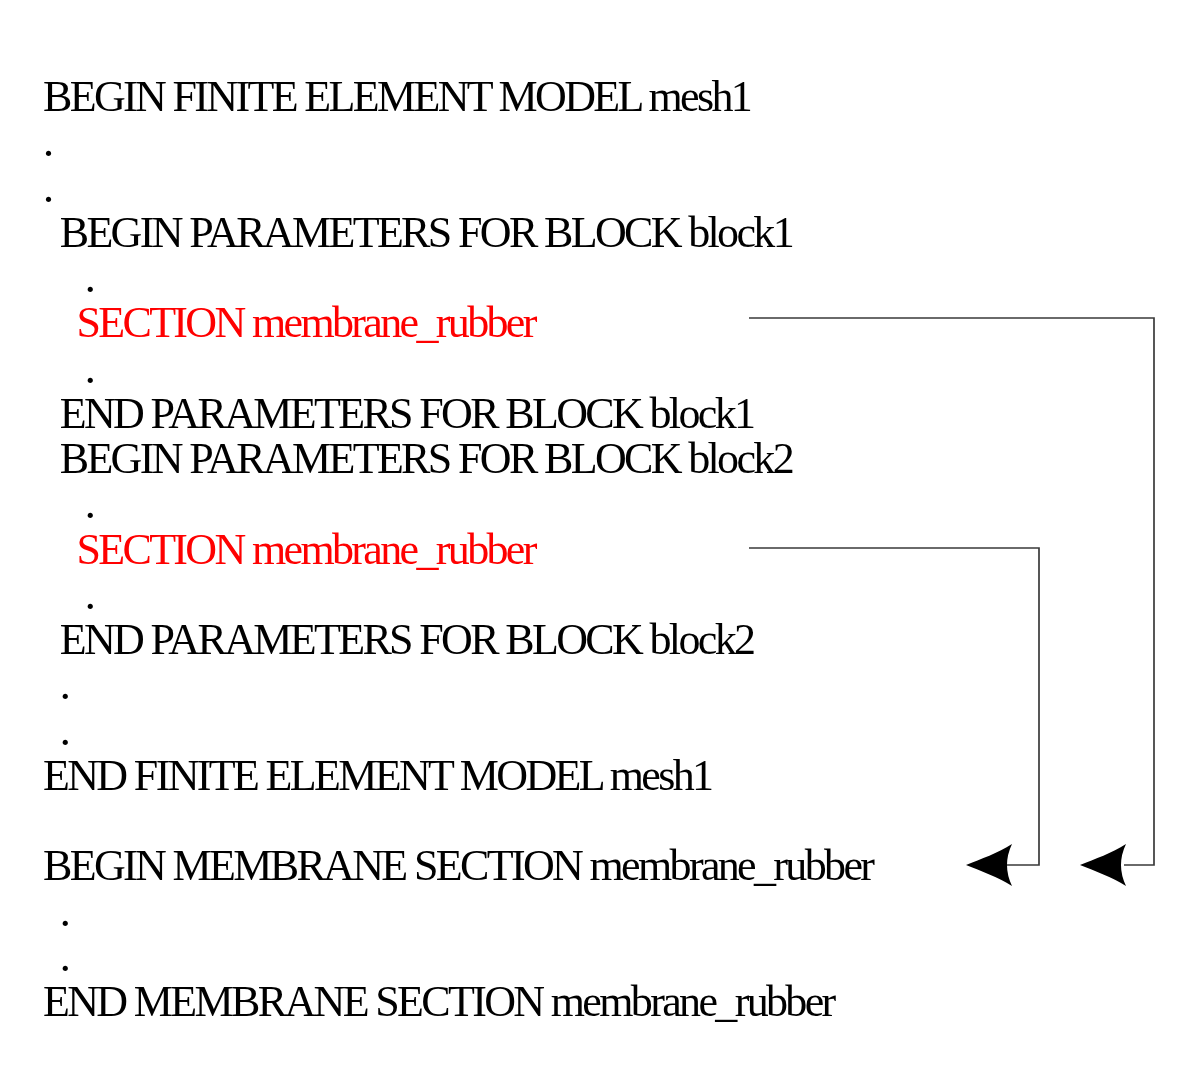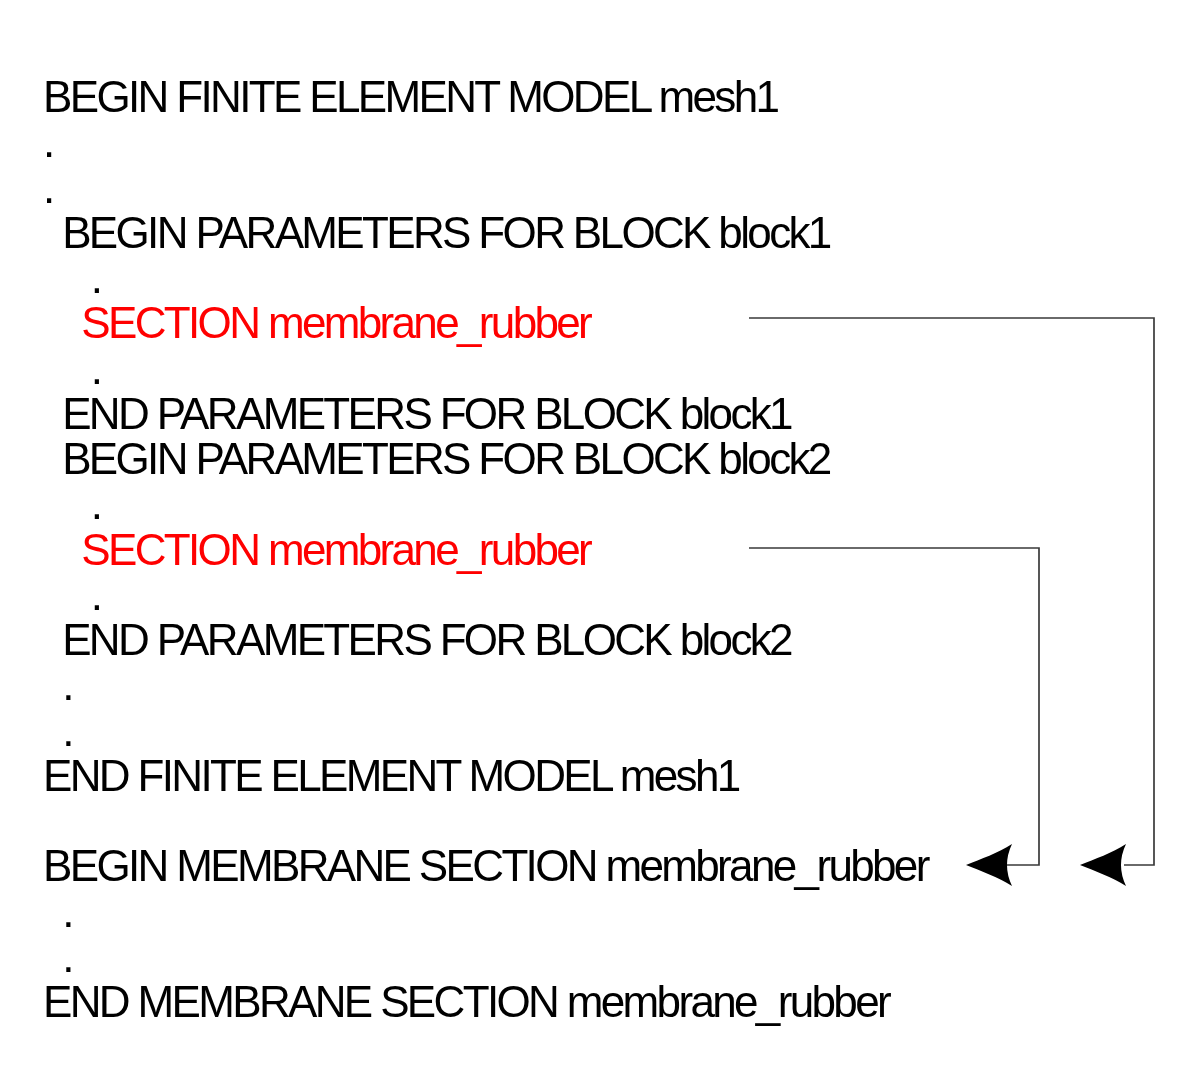--- a/index.html
+++ b/index.html
@@ -11,21 +11,21 @@
     position: relative;
     width: 1192px;
     height: 1072px;
     background: #ffffff;
     overflow: hidden;
   }
   .code-listing {
     position: absolute;
     left: 43px;
     top: 74px;
-    font-family: Liberation Sans, sans-serif;
+    font-family: Liberation Serif, serif;
     font-size: 44px;
     letter-spacing: -2.65px;
     line-height: 45.25px;
     color: #000000;
     white-space: pre;
   }
   .code-line {
     height: 45.25px;
     white-space: pre;
   }

